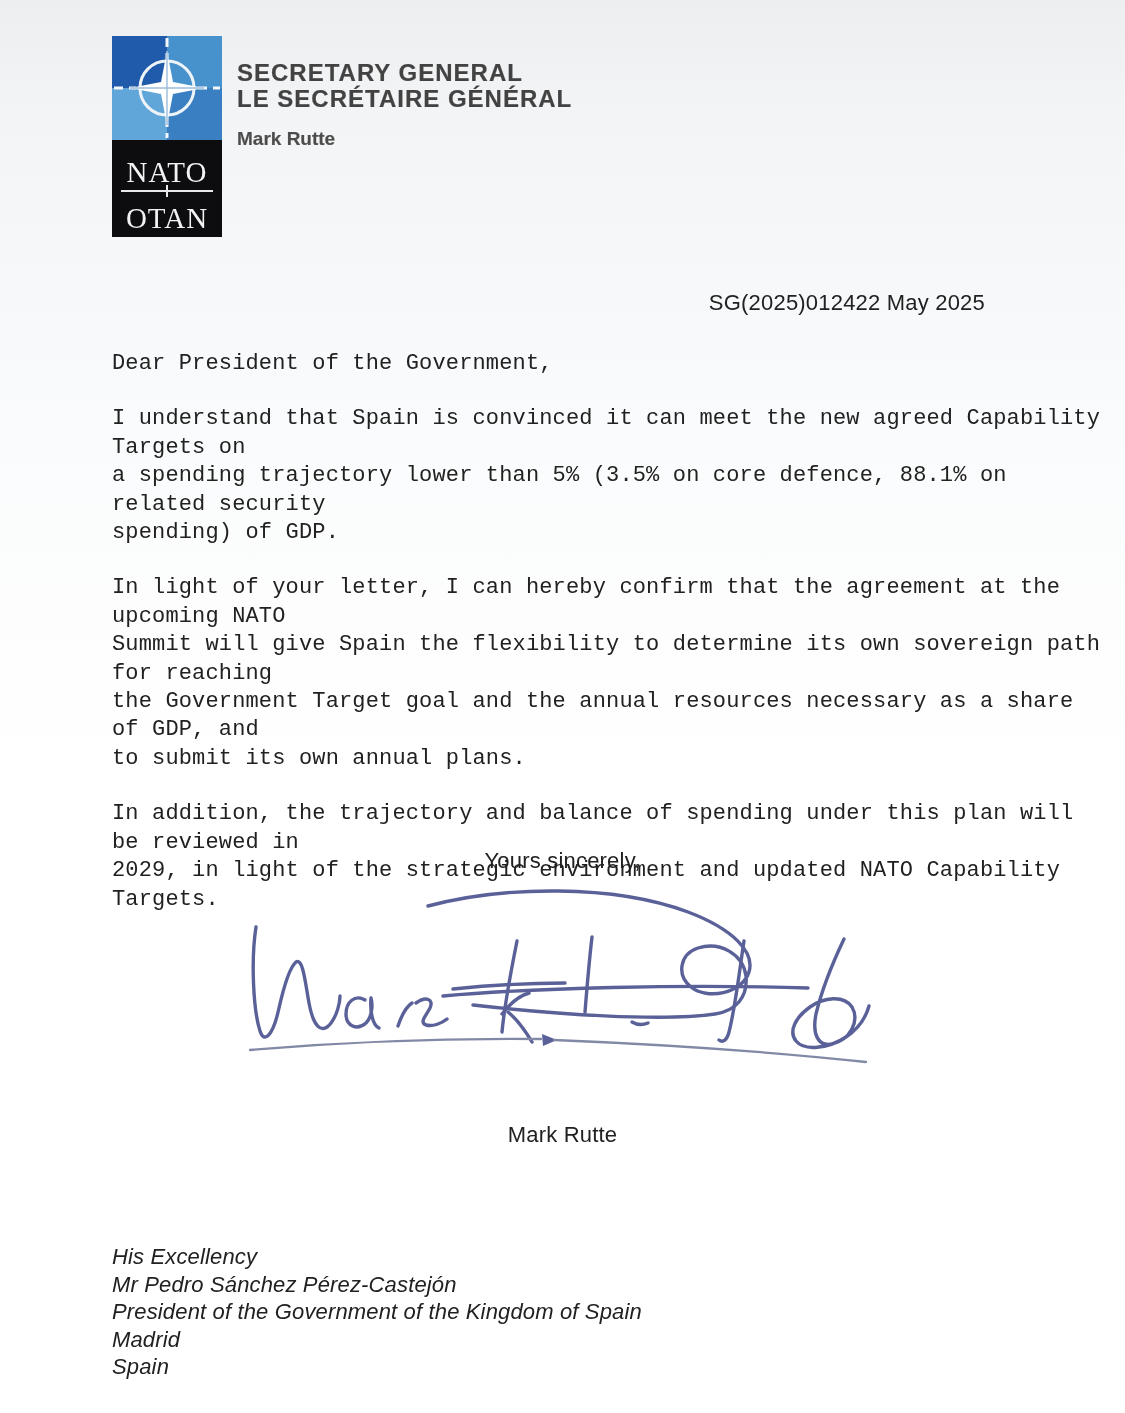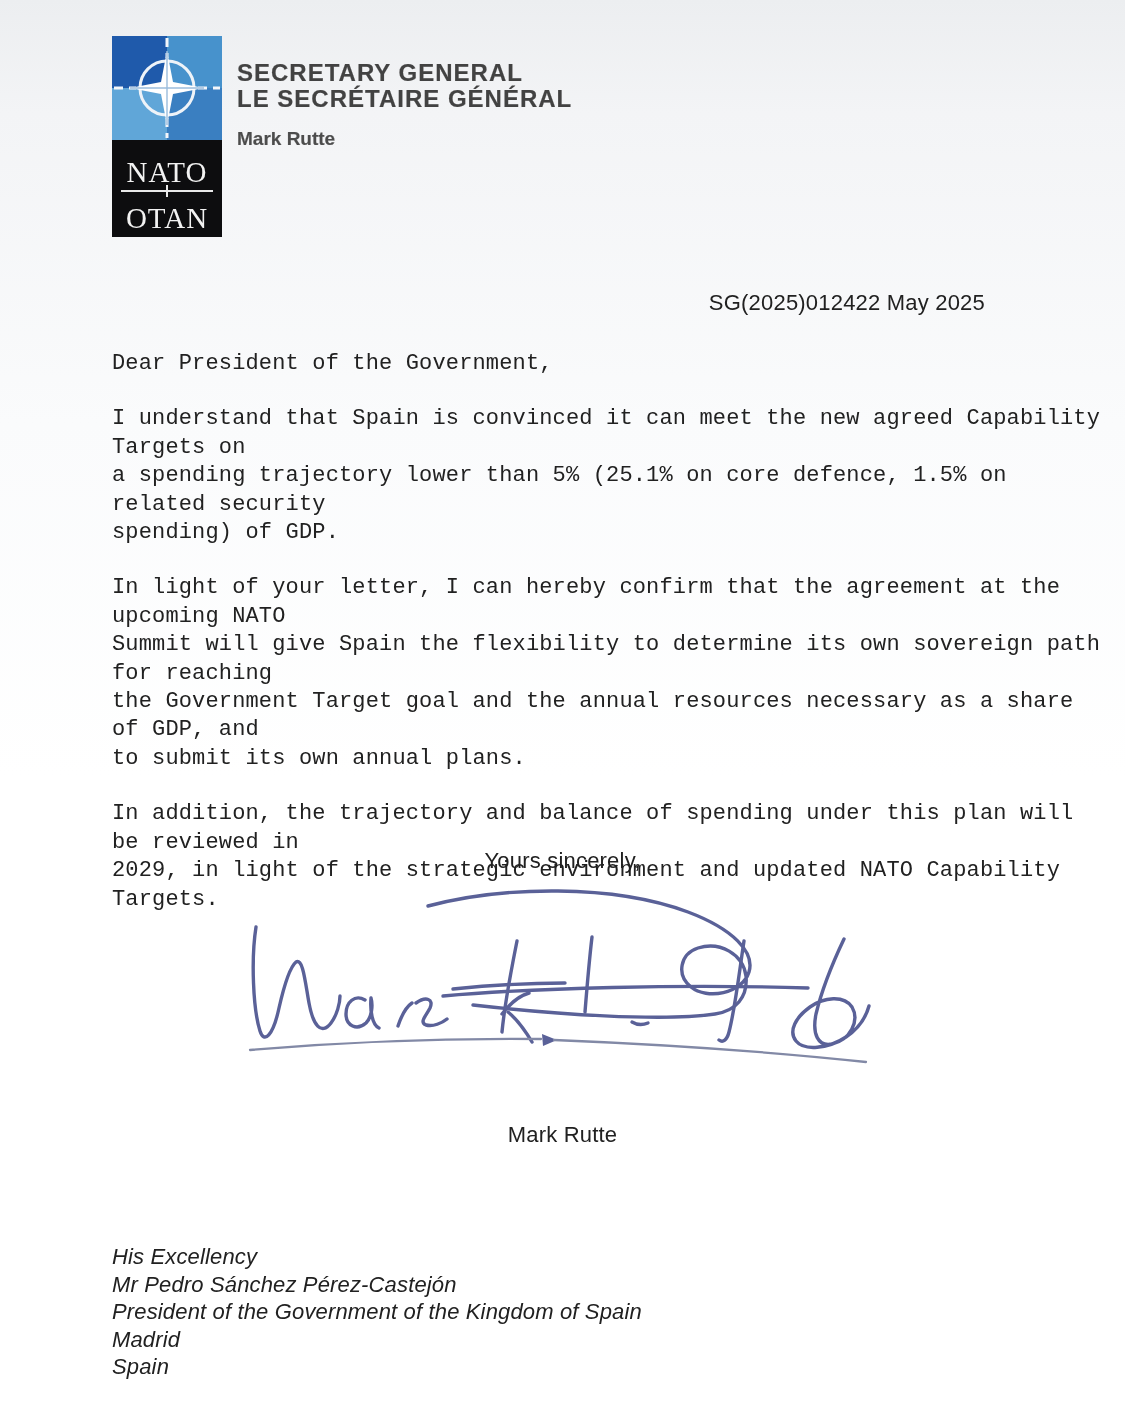--- a/index.html
+++ b/index.html
@@ -165,21 +165,21 @@
   </div>
 
   <div class="ref-row">
     <span class="ref-number">SG(2025)0124</span>
     <span class="ref-date">22 May 2025</span>
   </div>
 
   <div class="letter-body">
     <p>Dear President of the Government,</p>
     <p>I understand that Spain is convinced it can meet the new agreed Capability Targets on
-a spending trajectory lower than 5% (25.1% on core defence, 1.5% on related security
+a spending trajectory lower than 5% (3.5% on core defence, 88.1% on related security
 spending) of GDP.</p>
     <p>In light of your letter, I can hereby confirm that the agreement at the upcoming NATO
 Summit will give Spain the flexibility to determine its own sovereign path for reaching
 the Government Target goal and the annual resources necessary as a share of GDP, and
 to submit its own annual plans.</p>
     <p>In addition, the trajectory and balance of spending under this plan will be reviewed in
 2029, in light of the strategic environment and updated NATO Capability Targets.</p>
   </div>
 
   <div class="valediction">Yours sincerely,</div>

